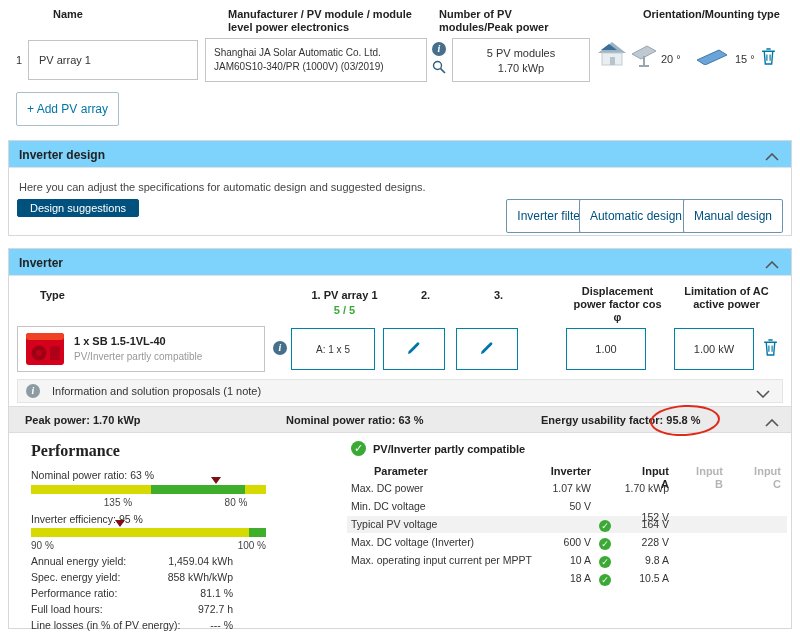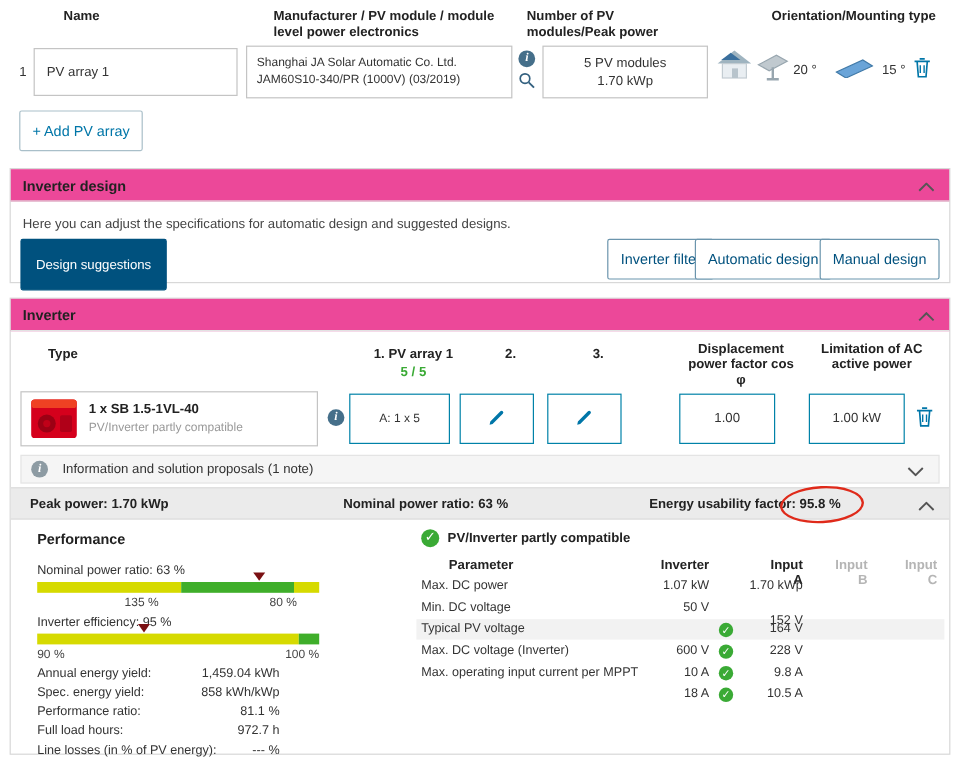--- a/index.html
+++ b/index.html
@@ -4,24 +4,24 @@
 <style>
   * { box-sizing: border-box; margin: 0; padding: 0; }
   body { background:#fff; font-family:"Liberation Sans","DejaVu Sans",sans-serif; color:#333; }
   #root { position:relative; width:800px; height:635px; background:#fff; overflow:hidden; font-size:11px; }
   .abs { position:absolute; }
   .b { font-weight:bold; }
   .hdr { position:absolute; font-weight:bold; font-size:11px; color:#222; line-height:13px;padding-left:23px; }
   .box { position:absolute; background:#fff; border:1px solid #c4c4c4; }
   .cfgbox { position:absolute; background:#fff; border:1px solid #0082a8; display:flex; align-items:center; justify-content:center; font-size:11px; color:#333; cursor:pointer; }
   .section { position:absolute; background:#fff; border:1px solid #d8d8d8; }
-  .section-head { position:relative; height:27px; background:#ec4899; border-bottom:1px solid #e2e2e2; }
+  .section-head { position:relative; height:27px; background:#7dd3fc; border-bottom:1px solid #e2e2e2; }
   .section-title { position:absolute; left:10px; top:7px; font-weight:bold; font-size:12px; color:#222; }
   .chev { position:absolute; cursor:pointer; }
-  .btn-dark { position:absolute; height:43px; background:#00517e; color:#fff; border:1px solid #00517e; font-size:11px; padding:0 12px; display:flex; align-items:center; cursor:pointer; border-radius:2px; }
+  .btn-dark { position:absolute; height:18px; background:#00517e; color:#fff; border:1px solid #00517e; font-size:11px; padding:0 12px; display:flex; align-items:center; cursor:pointer; border-radius:2px; }
   .btn-outline { position:absolute; height:34px; background:#fff; color:#00517e; border:1px solid #6b95ad; font-size:12px; padding:0 10px; display:flex; align-items:center; cursor:pointer; border-radius:2px; }
   .info-dot { position:absolute; width:14px; height:14px; border-radius:50%; background:#456f8a; color:#fff; font-size:10px; font-style:italic; font-weight:bold; text-align:center; line-height:14px; cursor:pointer; font-family:"Liberation Serif",serif; }
   .gauge { position:absolute; height:9px; width:235px; display:flex; }
   .gauge .seg { height:100%; }
   .tri { position:absolute; width:0; height:0; border-left:5px solid transparent; border-right:5px solid transparent; border-top:7px solid #7a1013; }
   .glabel { position:absolute; font-size:10px; color:#444; width:60px; }
   .statlabel { position:absolute; left:22px; font-size:10.5px; color:#333; }
   .statvalue { position:absolute; left:120px; width:104px; text-align:right; font-size:10.5px; color:#333; }
   .chk { display:inline-block; width:12px; height:12px; border-radius:50%; background:#3aaa35; color:#fff; font-size:9px; line-height:12px; text-align:center; font-weight:bold; }
   .chk-big { width:15px; height:15px; font-size:11px; line-height:15px; }
@@ -194,21 +194,21 @@
           <span class="red-ellipse" style="left:-16px; top:-9px; right:-20px; bottom:-10px; border-width:2.5px; transform:rotate(-3deg);"></span>
         </span>
       </div>
       <div class="chev" style="right:12px; top:10px;">
         <svg width="14" height="8" viewBox="0 0 14 8">
             <polyline points="1,7 7,1 13,7" fill="none" stroke="#555" stroke-width="1.6"></polyline>
           </svg>
       </div>
     </div>
 
-    <div class="abs b" style="left:22px; top:193px; font-size:12px; color:#222;">Performance</div>
+    <div class="abs b" style="left:22px; top:193px; font-size:16px; color:#222;font-family:Liberation Serif, serif;">Performance</div>
 
     <div class="abs" style="left:22px; top:220px; font-size:10.5px;">Nominal power ratio: 63 %</div>
     <div class="tri" style="left:202px; top:228px;"></div>
     <div class="gauge" style="left:22px; top:236px;">
       <div class="seg" style="width:120px; background:#d6da00;"></div>
       <div class="seg" style="width:94px; background:#3fae2a;"></div>
       <div class="seg" style="width:21px; background:#d6da00;"></div>
     </div>
     <div class="glabel" style="left:79px; top:248px; text-align:center;">135 %</div>
     <div class="glabel" style="left:197px; top:248px; text-align:center;">80 %</div>

